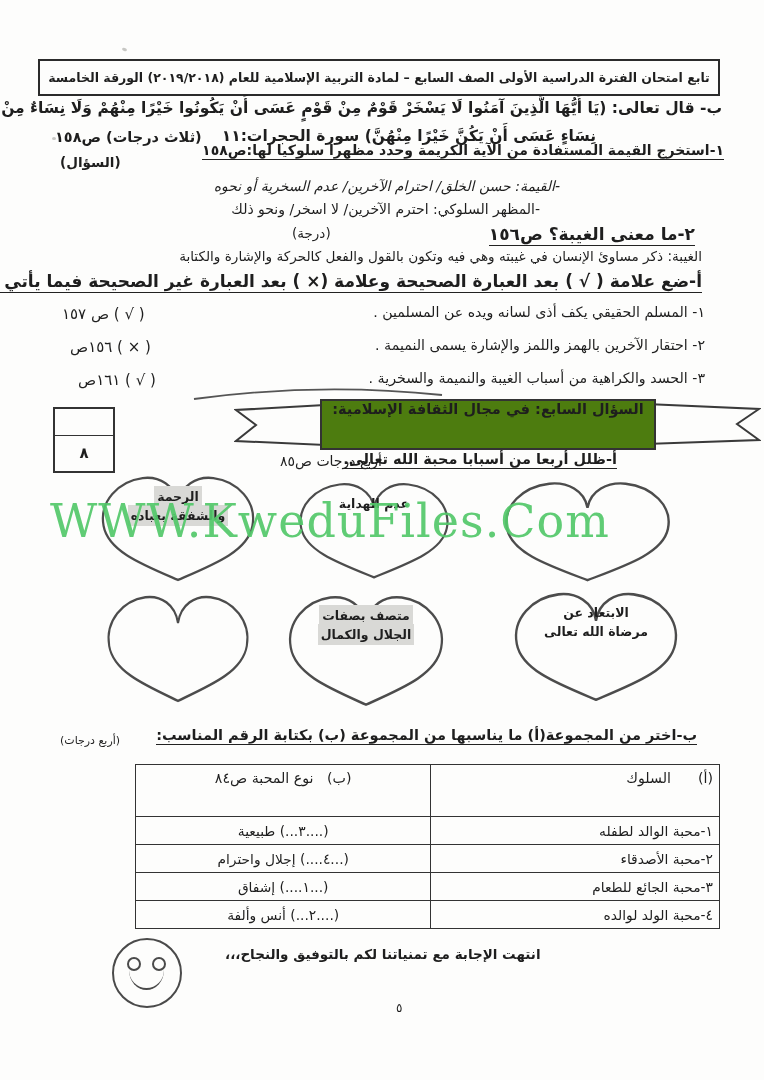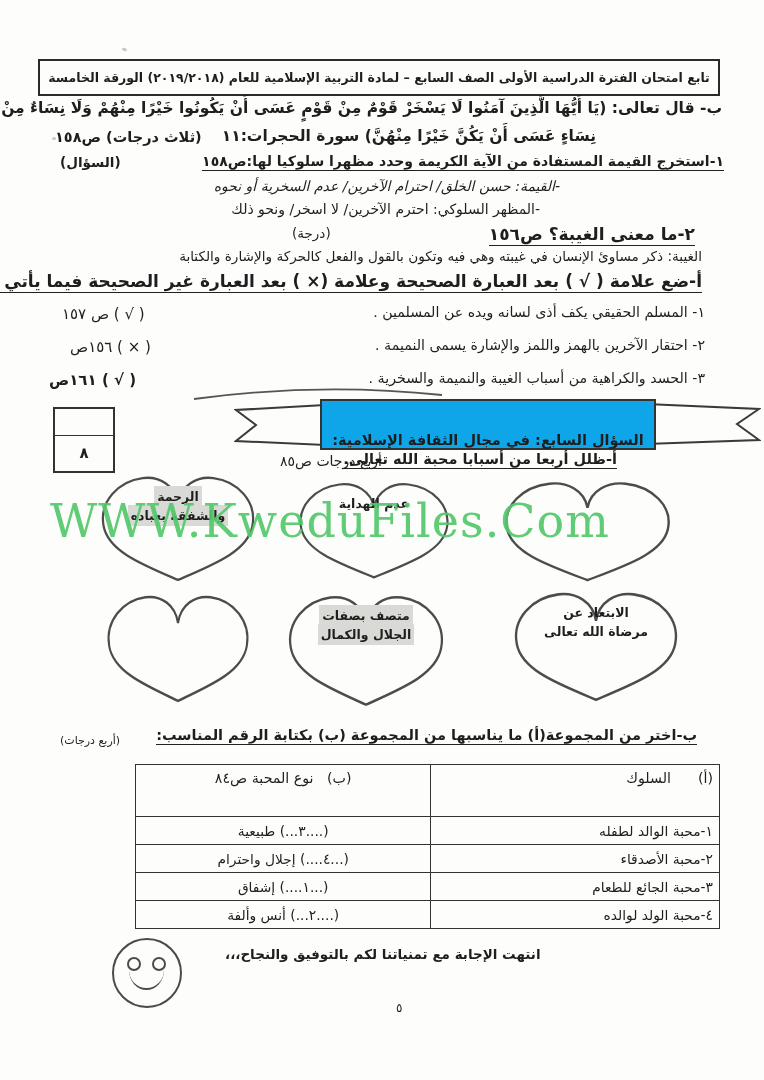--- a/index.html
+++ b/index.html
@@ -15,41 +15,41 @@
   .header-box{
     left:38px; top:59px; width:678px; height:33px;
     border:2px solid #2b2b2b; display:flex; align-items:center; justify-content:center;
     font-size:12.5px; font-weight:bold; background:#fdfdfc;
   }
 
   
   .verse1{top:99px; right:42px; left:40px; font-size:15.5px; font-weight:bold; text-align:right; white-space:nowrap;}
   .verse2{top:127px; right:168px; font-size:15.5px; font-weight:bold; white-space:nowrap;}
   .verse-marks{top:129px; left:55px; font-size:14.5px; font-weight:bold; white-space:nowrap;}
-  .q1-line{top:153px; right:40px; font-size:14px; font-weight:bold; white-space:nowrap;}
+  .q1-line{top:142px; right:40px; font-size:14px; font-weight:bold; white-space:nowrap;}
   .q1-marks{top:154px; left:60px; font-size:13.5px; font-weight:bold;}
   .ans-value{top:178px; right:204px; font-size:14px; white-space:nowrap;font-style:italic;}
   .ans-behavior{top:201px; right:224px; font-size:14px; white-space:nowrap;}
   .q2-line{top:224px; right:69px; font-size:17px; font-weight:bold; white-space:nowrap;}
   .q2-marks{top:225px; left:292px; font-size:13.5px;}
   .def-line{top:248px; right:62px; font-size:13.6px; white-space:nowrap;}
   .tf-instruction{top:271px; right:62px; font-size:17px; font-weight:bold; white-space:nowrap;}
   .tf-text{right:59px; font-size:14.2px; white-space:nowrap;}
   .tf-ans{font-size:15px; white-space:nowrap; letter-spacing:1px;}
   .tf1{top:304px;} .tf2{top:337px;} .tf3{top:370px;}
-  .tf-ans1{top:305px; left:62px;} .tf-ans2{top:338px; left:70px;} .tf-ans3{top:371px; left:49px;font-weight:bold;}
+  .tf-ans1{top:305px; left:62px;} .tf-ans2{top:338px; left:70px;} .tf-ans3{top:371px; left:78px;}
 
   
   .flourish{left:192px; top:386px; width:252px; height:16px;}
 
   
   .ribbon-box{
     left:320px; top:399px; width:332px; height:47px;
-    border:2px solid #333; background:#0ea5e9; z-index:2;
-    display:flex; align-items:flex-end; justify-content:center;
+    border:2px solid #333; background:#4d7c0f; z-index:2;
+    display:flex; align-items:flex-start; justify-content:center;
     font-size:14.5px; font-weight:bold; white-space:nowrap;
   }
   .ribbon-tail{z-index:1;}
   .tail-left{left:234px; top:403px;}
   .tail-right{left:645px; top:402px;}
 
   
   .score-box{left:53px; top:407px; width:58px; height:62px; border:2px solid #333; background:#fdfdfc;}
   .score-top{height:26px; border-bottom:1.8px solid #333;}
   .score-bottom{height:34px; display:flex; align-items:center; justify-content:center; font-size:15px; font-weight:bold;}

